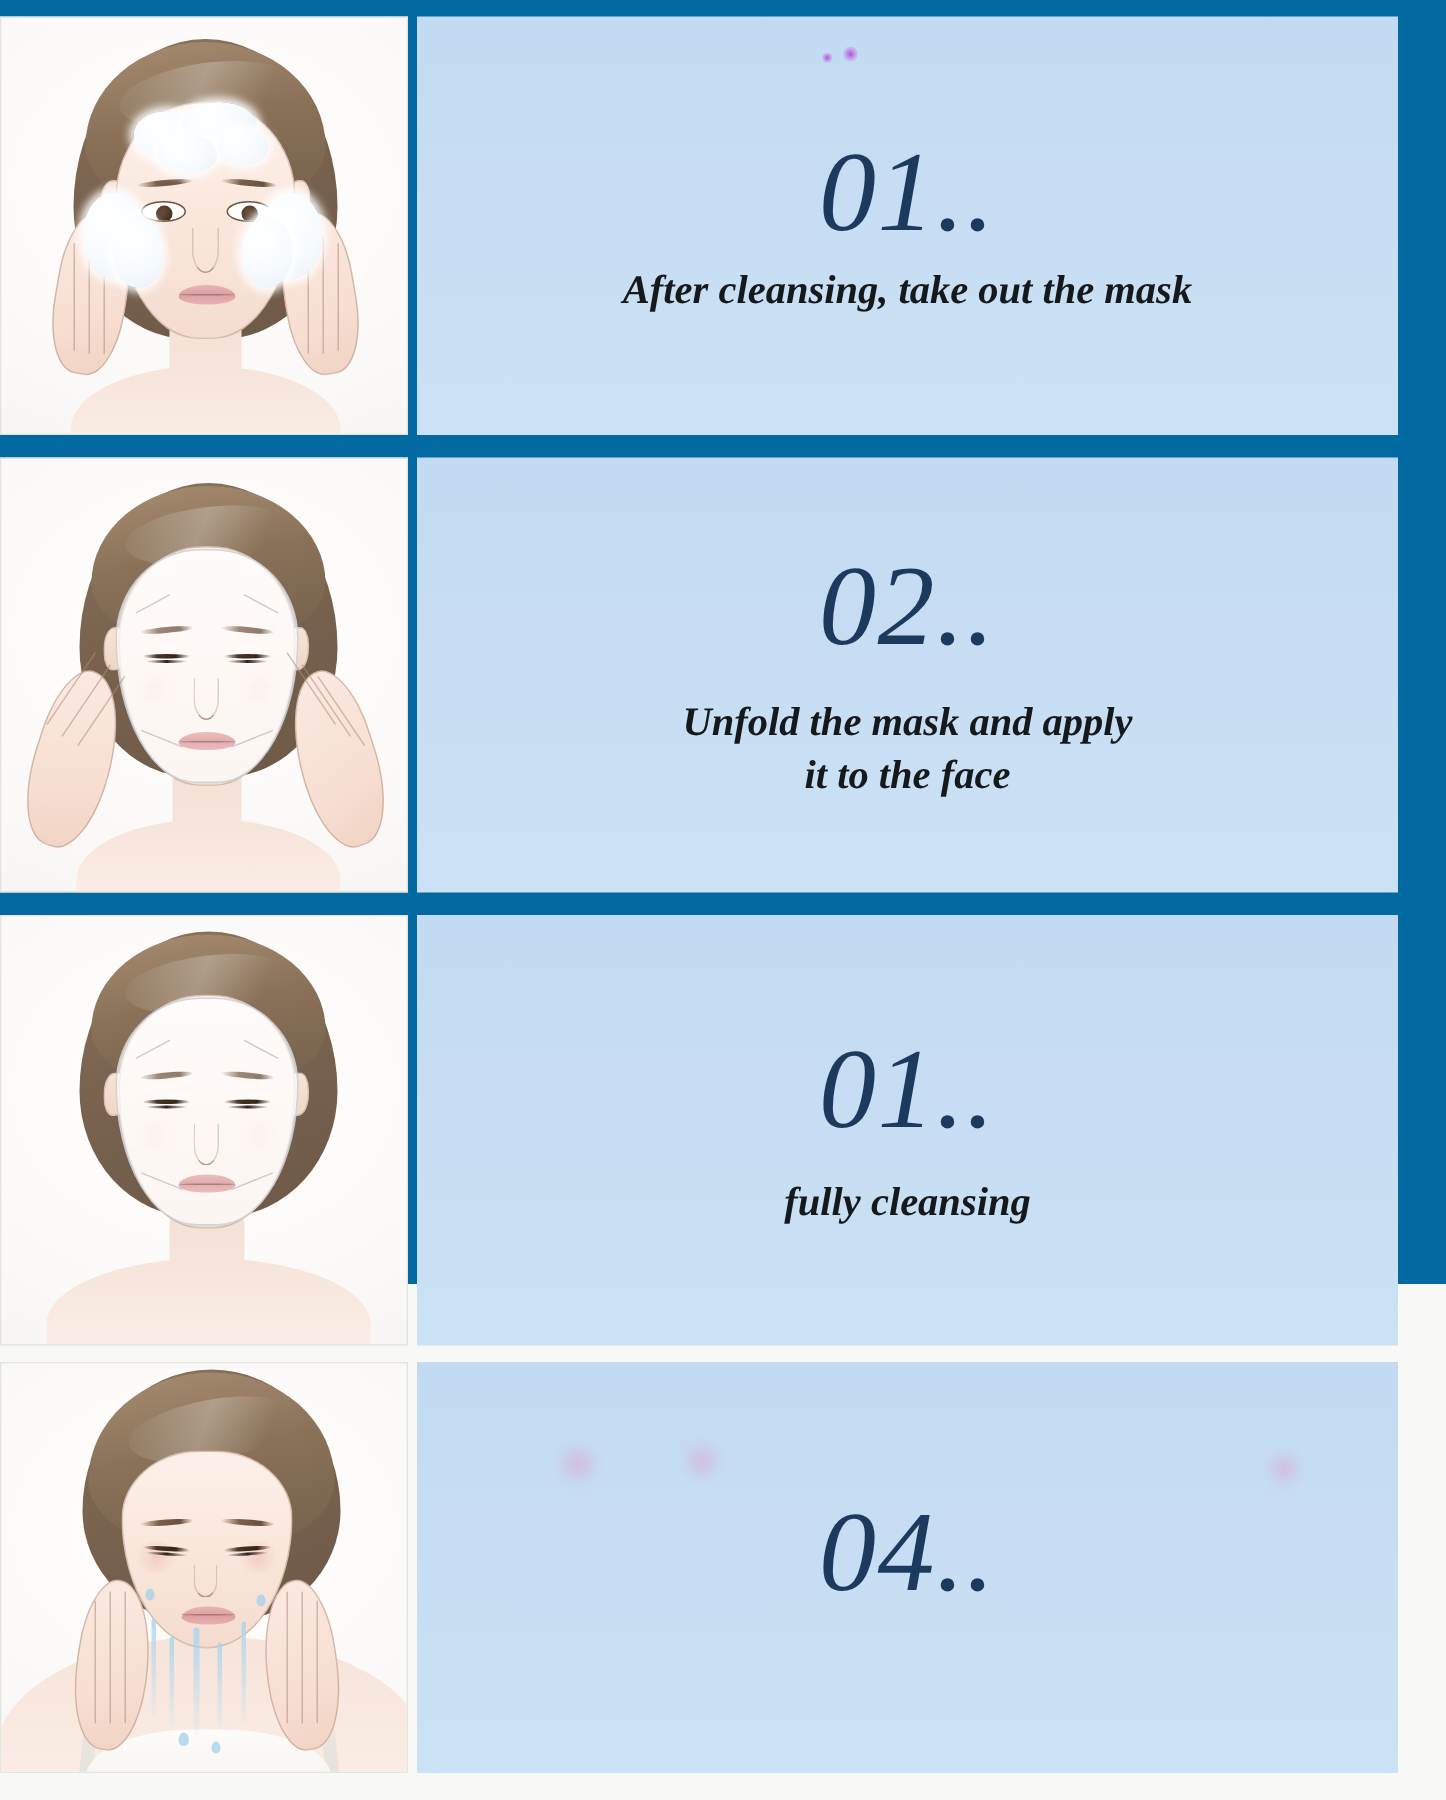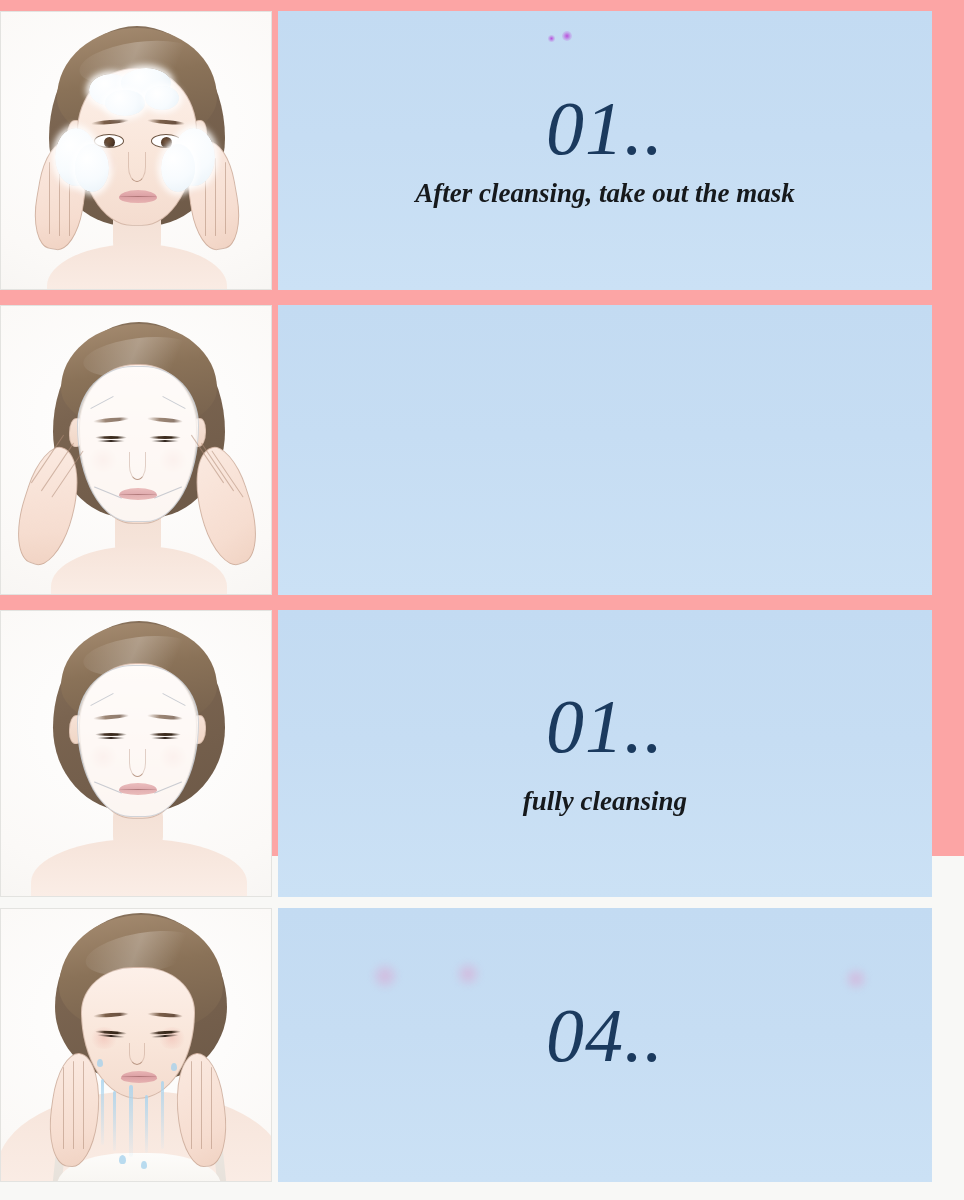--- a/index.html
+++ b/index.html
@@ -11,21 +11,21 @@
     width: 964px;
     height: 1200px;
     font-family: "Liberation Serif", "DejaVu Serif", serif;
     overflow: hidden;
   }
 
   #page {
     position: relative;
     width: 964px;
     height: 856px;
-    background: #fca5a5;
+    background: #0369a1;
   }
 
   .step-row {
     position: absolute;
     left: 0;
     width: 964px;
     display: flex;
     align-items: stretch;
   }
 
@@ -338,20 +338,25 @@
         <div class="fig finger-line" style="left:46px;  top:124px; height:58px; transform:rotate(34deg);"></div>
         <div class="fig finger-line" style="left:56px;  top:132px; height:58px; transform:rotate(34deg);"></div>
         <div class="fig finger-line" style="left:66px;  top:140px; height:56px; transform:rotate(34deg);"></div>
         <div class="fig finger-line" style="left:206px; top:124px; height:58px; transform:rotate(-34deg);"></div>
         <div class="fig finger-line" style="left:216px; top:132px; height:58px; transform:rotate(-34deg);"></div>
         <div class="fig finger-line" style="left:226px; top:140px; height:56px; transform:rotate(-34deg);"></div>
       </div>
     </div>
 
     <div class="text-cell">
+      <div class="step-number">02..</div>
+      <div class="step-caption">
+        <div>Unfold the mask and apply</div>
+        <div>it to the face</div>
+      </div>
     </div>
   </div>
 
   <div class="step-row" id="row-3">
 
     <div class="illus-cell">
       <div class="illus-stage">
         <div class="fig hair-back" style="left:52px; top:10px;  width:172px; height:190px;"></div>
         <div class="fig hair-front" style="left:60px; top:12px;  width:156px; height:102px;"></div>
         <div class="fig hair-sheen" style="left:82px; top:26px;  width:112px; height:38px; transform:rotate(-7deg);"></div>

